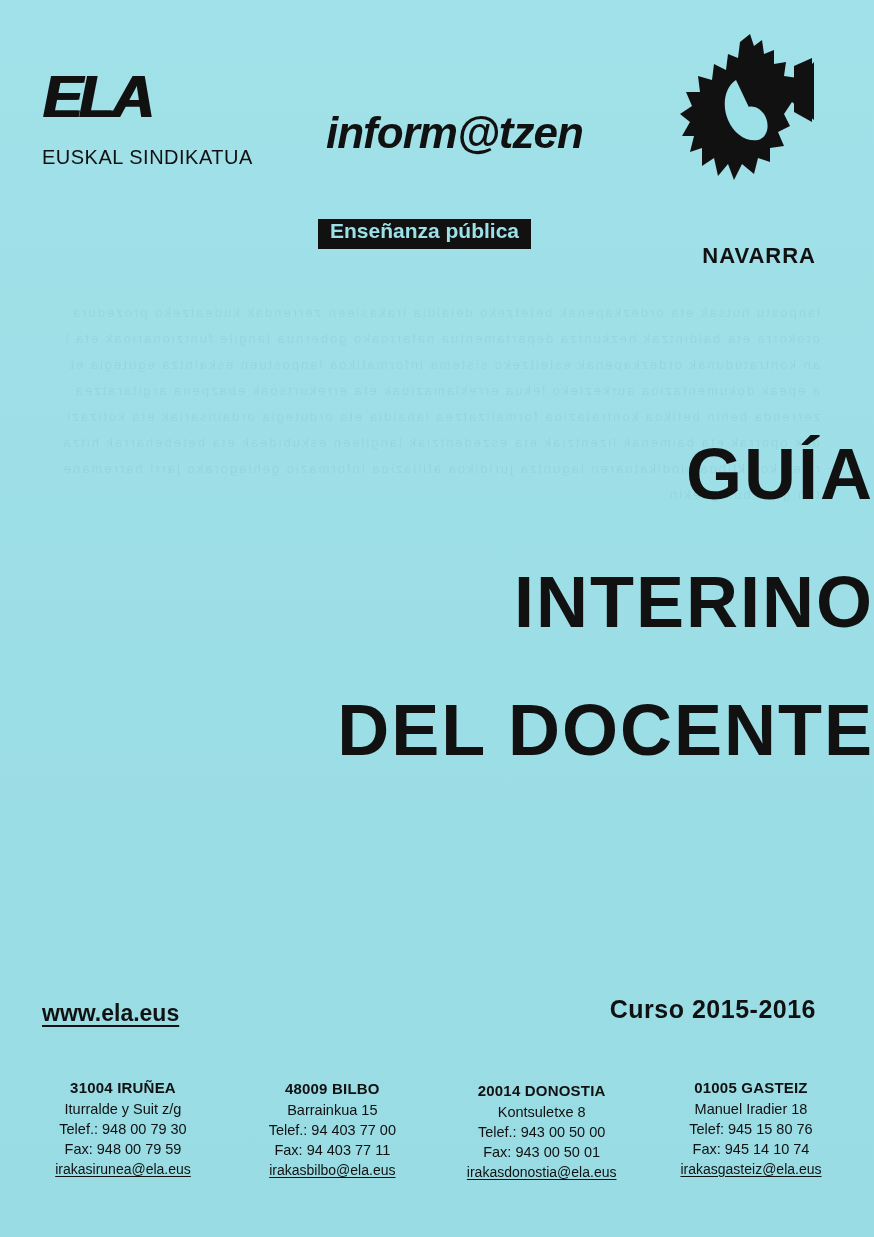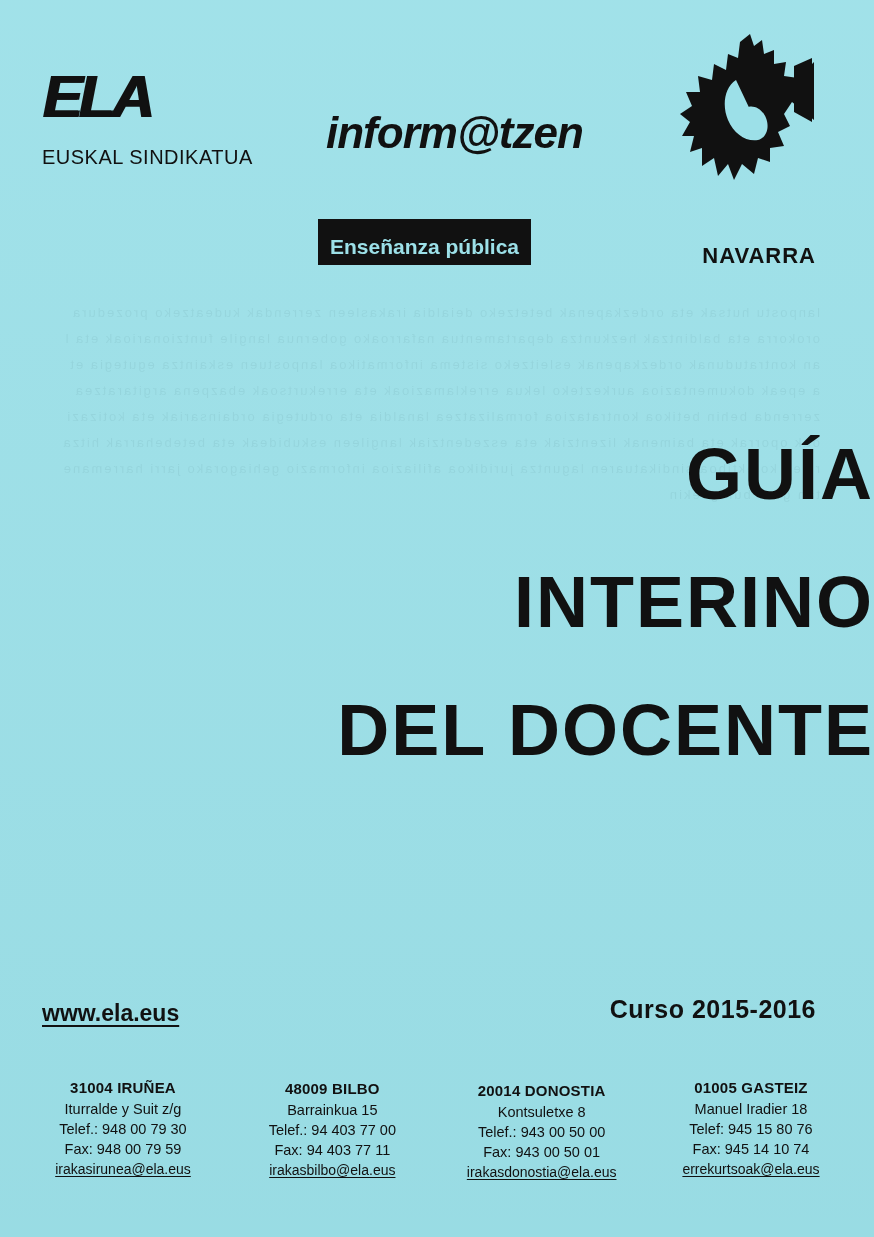--- a/index.html
+++ b/index.html
@@ -79,21 +79,21 @@
     color: #111;
   }
   .ensenanza {
     position: absolute;
     left: 318px;
     top: 219px;
     background: #111;
     color: #9ce0e8;
     font-weight: bold;
     font-size: 21px;
-    padding: 16px 12px 6px 12px;
+    padding: 0 12px 6px 12px;
     letter-spacing: 0px;
   }
   .megaphone {
     position: absolute;
     right: 58px;
     top: 28px;
     width: 150px;
     height: 190px;
   }
   .navarra {
@@ -236,18 +236,18 @@
       <div>Telef.: 943 00 50 00</div>
       <div>Fax: 943 00 50 01</div>
       <div class="omail">irakasdonostia@ela.eus</div>
     </div>
 
     <div class="office office-4">
       <div class="oname">01005 GASTEIZ</div>
       <div>Manuel Iradier 18</div>
       <div>Telef: 945 15 80 76</div>
       <div>Fax: 945 14 10 74</div>
-      <div class="omail">errekurtsoak@ela.eus</div>
+      <div class="omail">irakasgasteiz@ela.eus</div>
     </div>
 
   </div>
 
 </div>
 
 </body></html>

